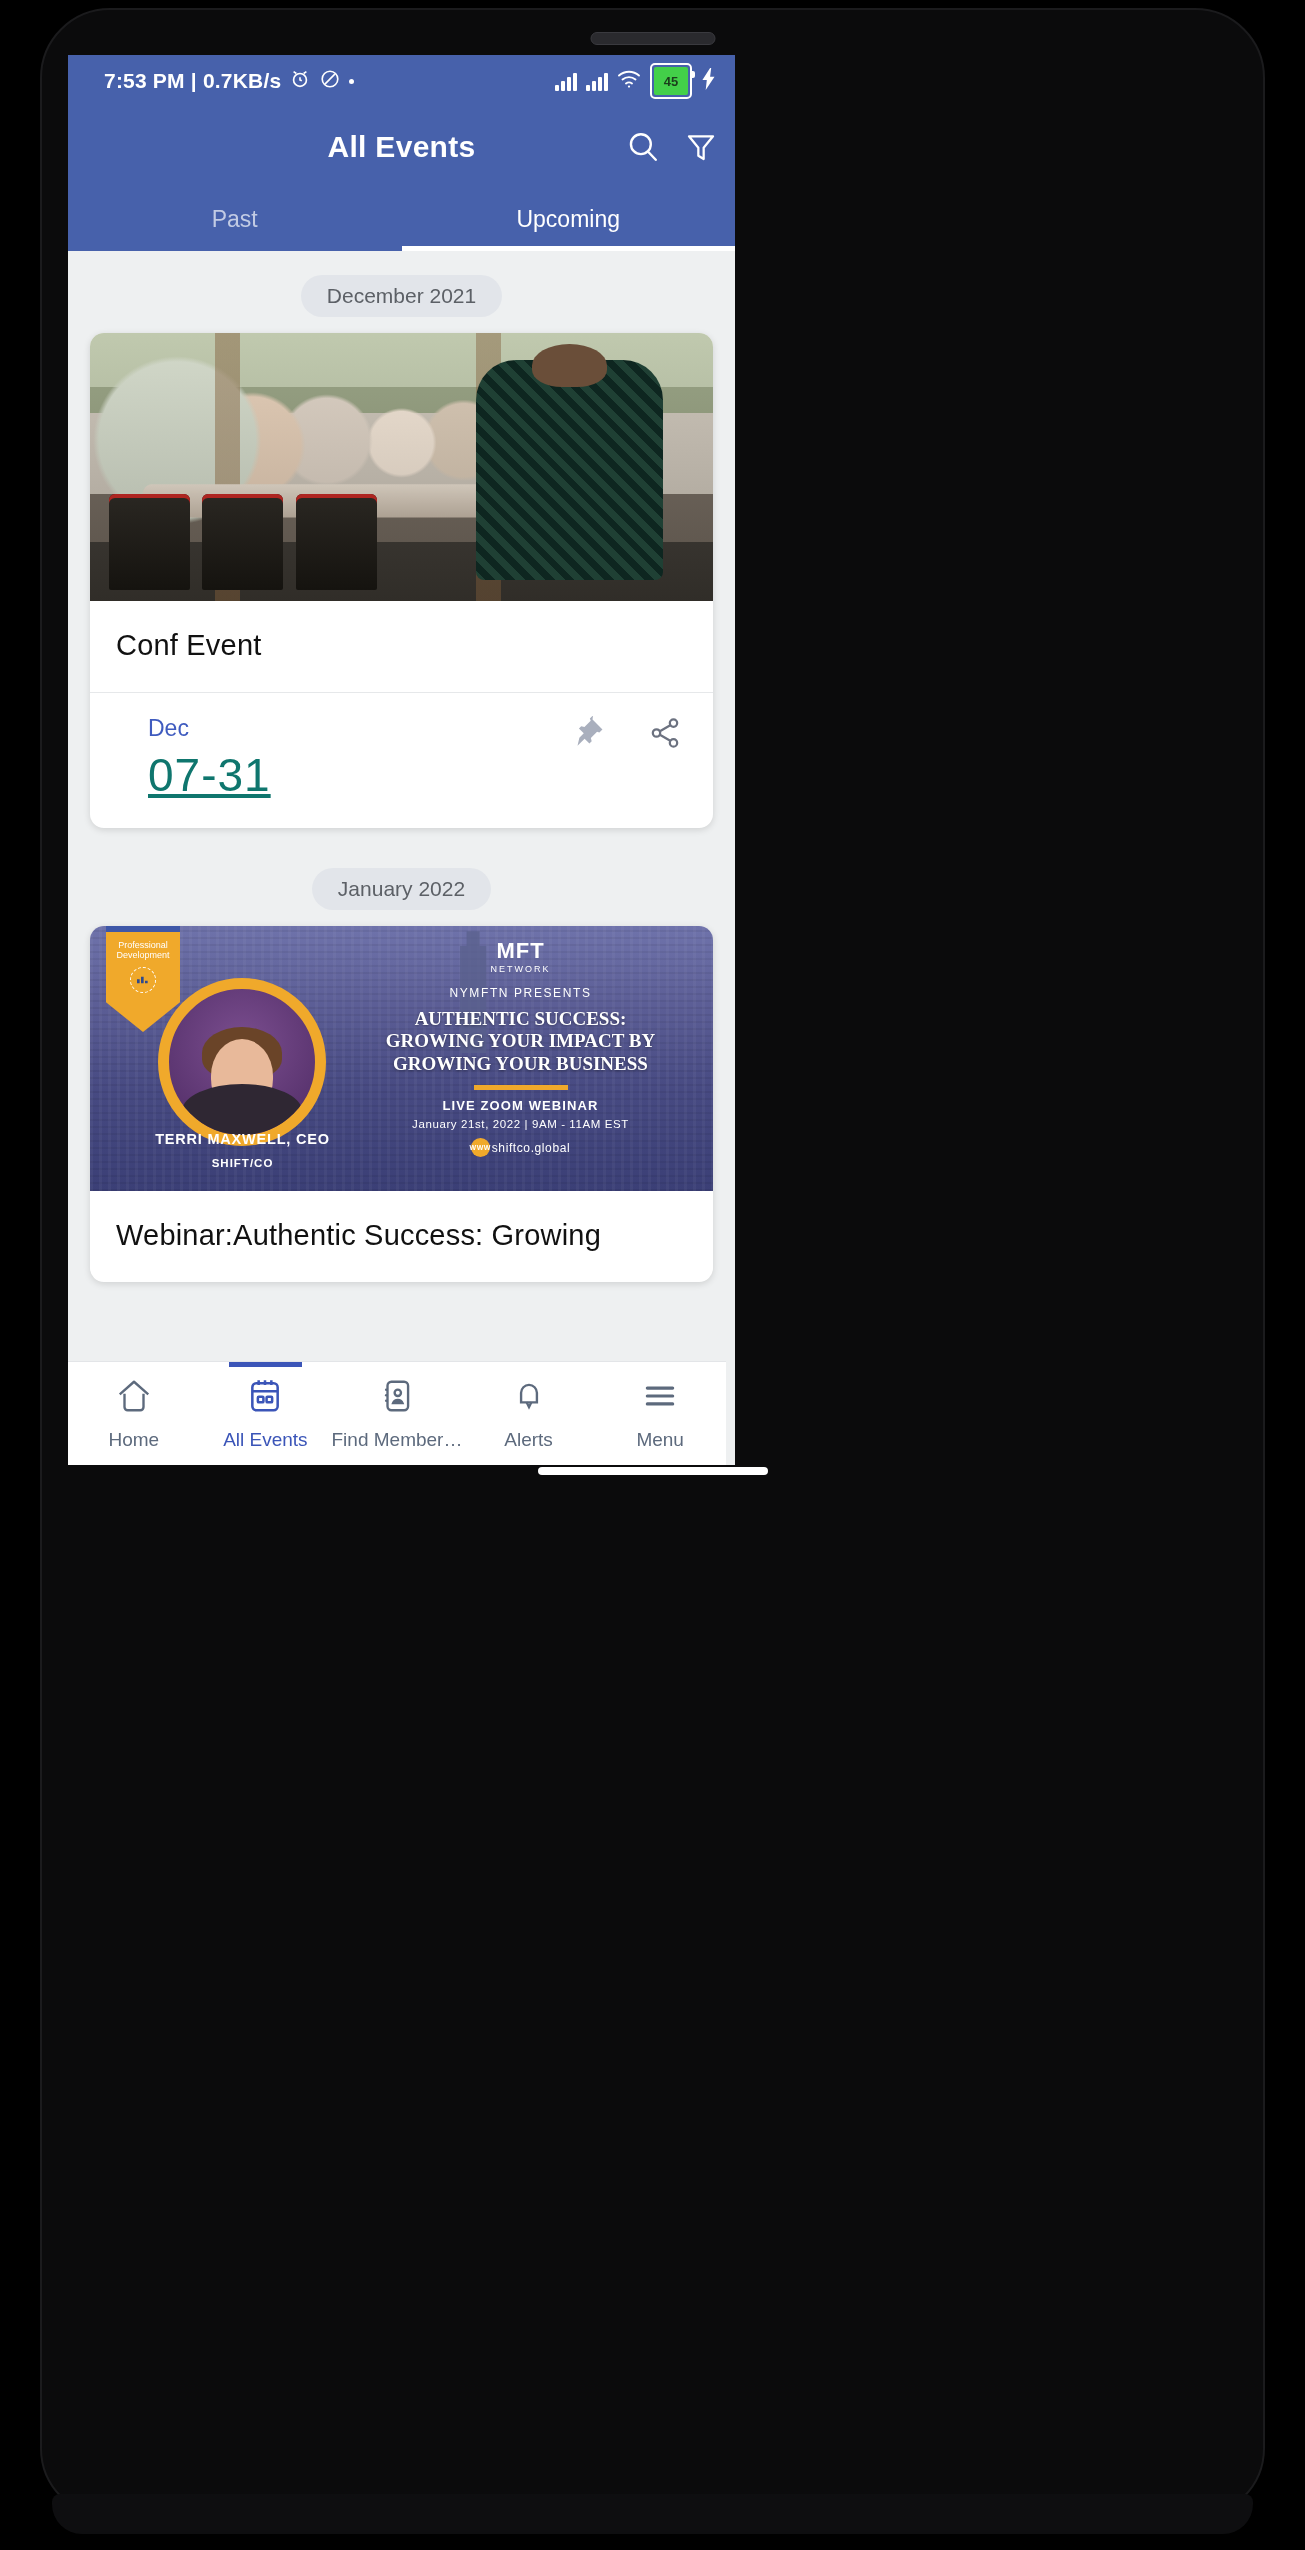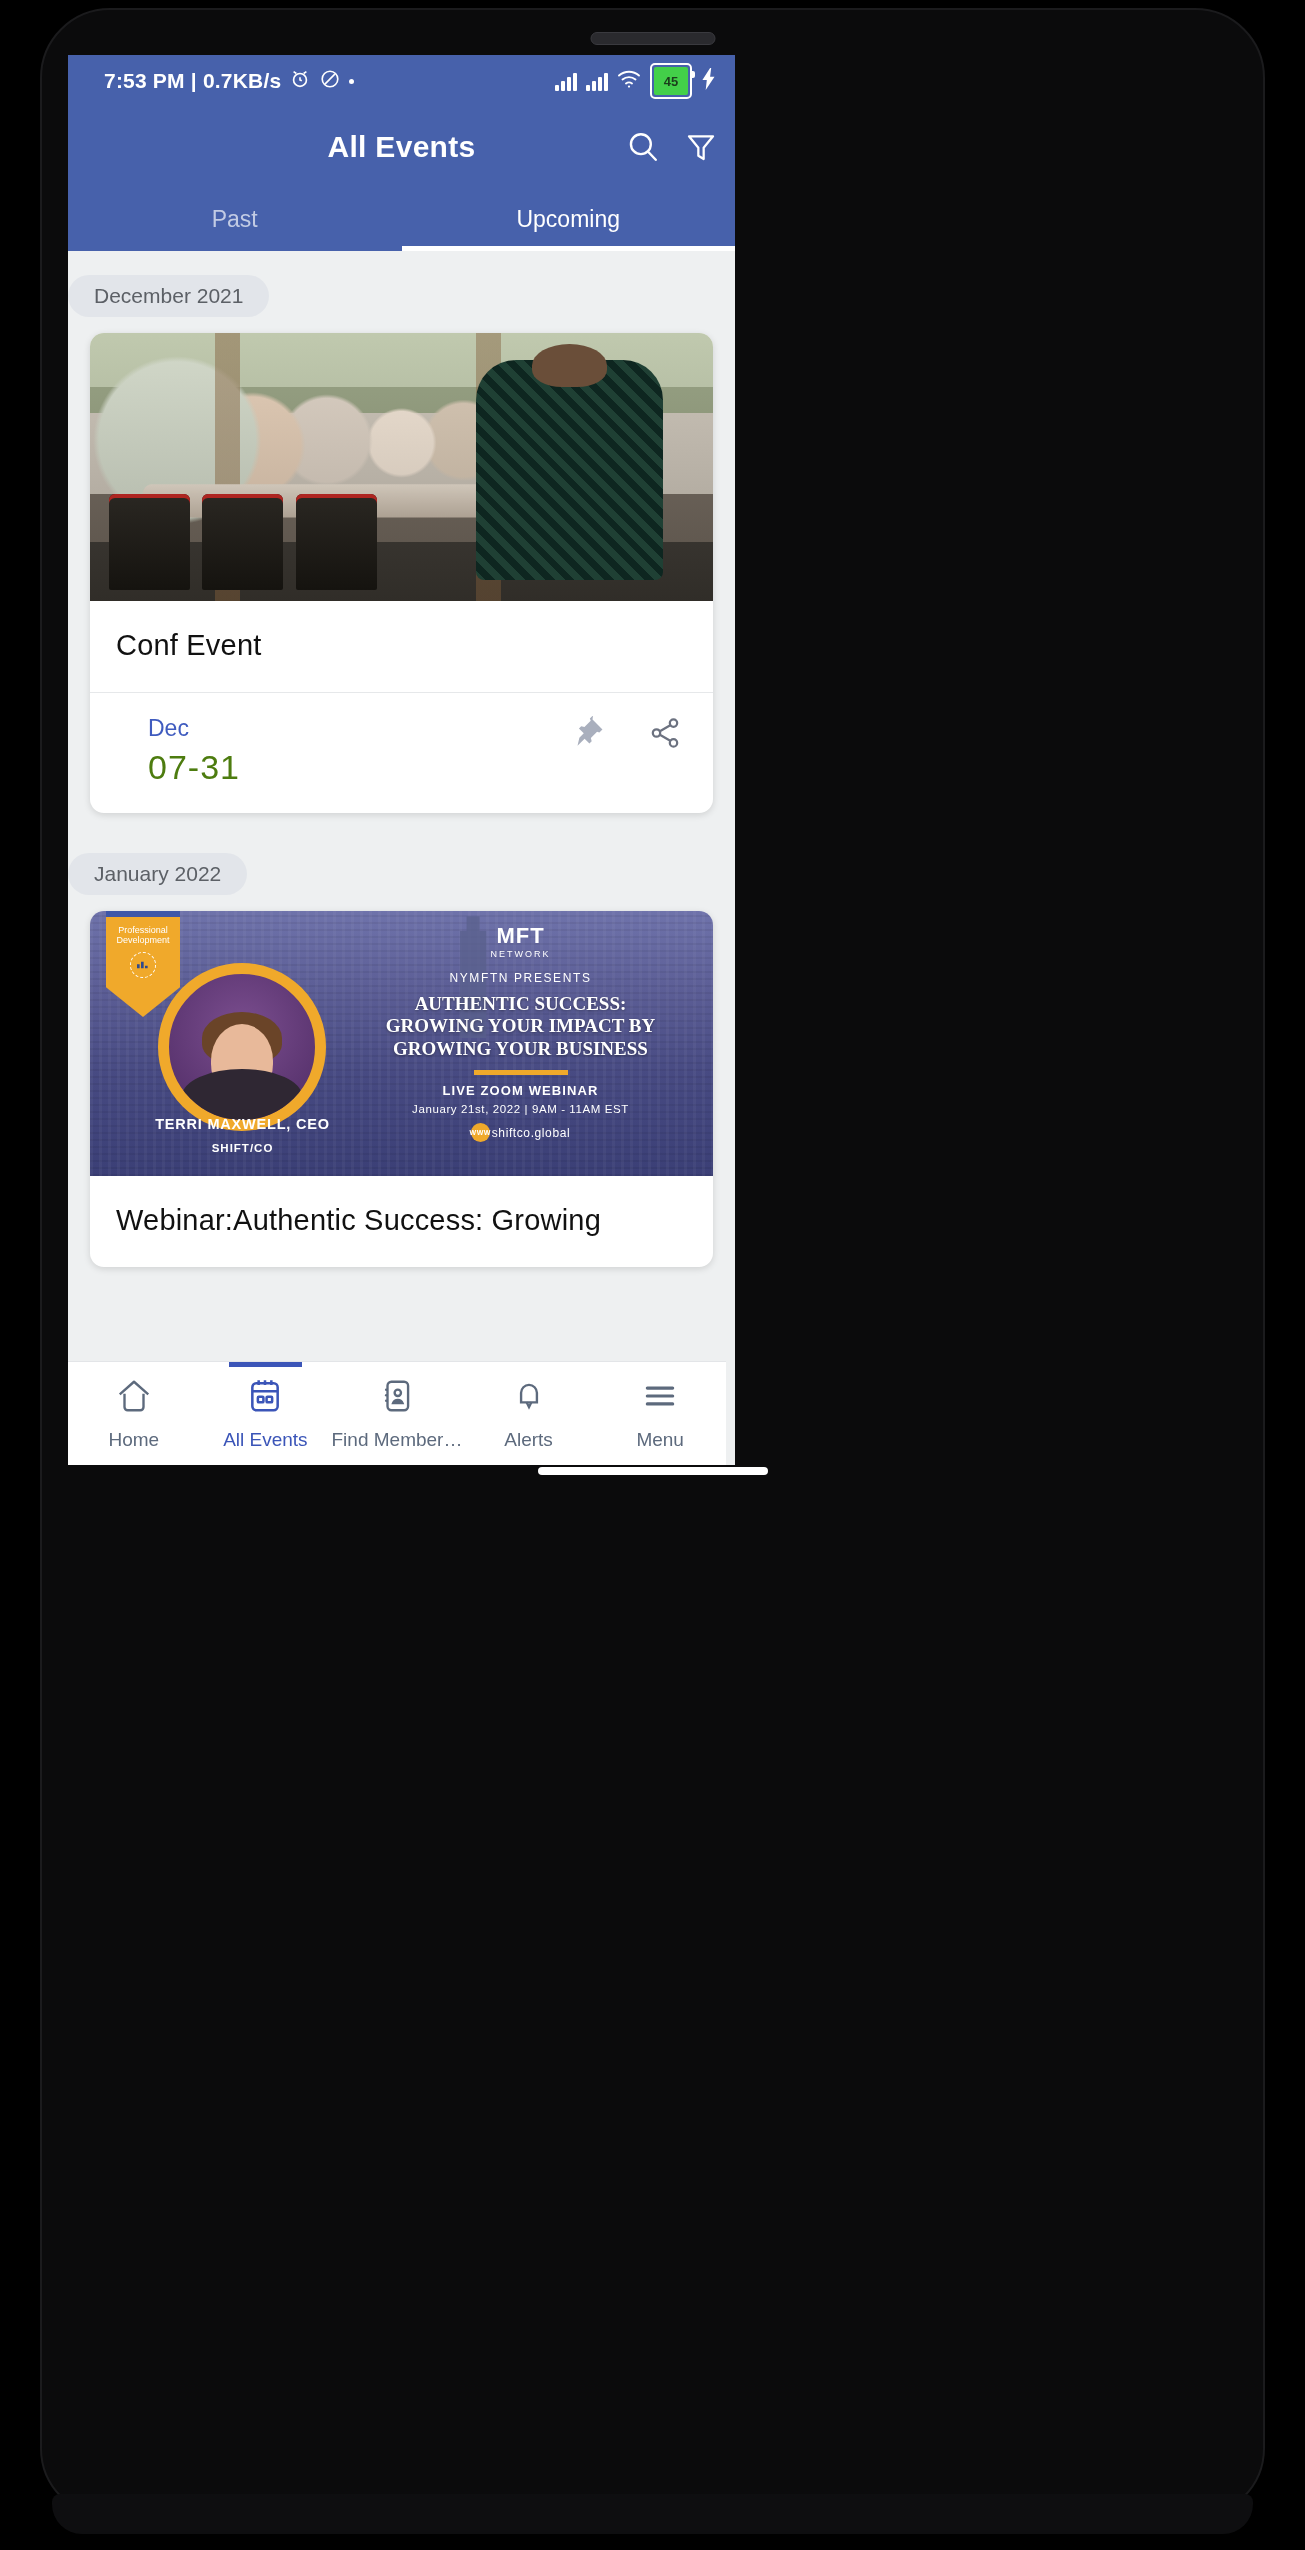--- a/index.html
+++ b/index.html
@@ -86,21 +86,21 @@
   .tab.active { color: #fff; }
   .tab.active::after {
     content: ''; position: absolute; bottom: 0; left: 0; right: 0;
     height: 5px; background: #fff;
   }
   
   .content {
     position: absolute; top: 196px; bottom: 104px; left: 0; right: 0;
     background: #eef0f1; overflow: hidden;
   }
-  .month-chip-wrap { display: flex; justify-content: flex-start; padding: 24px 0 16px; }
+  .month-chip-wrap { display: flex; justify-content: center; padding: 24px 0 16px; }
   .month-chip {
     background: #e2e5ea; color: #5c6066; font-size: 21px;
     padding: 9px 26px; border-radius: 22px;
   }
   .card {
     background: #fff; margin: 0 22px; border-radius: 14px;
     box-shadow: 0 2px 7px rgba(0,0,0,.13);
     overflow: hidden;
   }
   .card-img { height: 268px; width: 100%; position: relative; overflow: hidden; }
@@ -150,21 +150,21 @@
     font-size: 29px; color: #111; padding: 28px 26px 30px;
     letter-spacing: .2px;
   }
   .card-divider { height: 1px; background: #e6e8ea; }
   .card-foot {
     display: flex; align-items: flex-start; justify-content: space-between;
     padding: 22px 30px 26px;
   }
   .date-block { padding-left: 28px; }
   .date-month { color: #3f5bbf; font-size: 23px; margin-bottom: 6px; }
-  .date-range { color: #4d7c0f; font-size: 34px; letter-spacing: 1px; }
+  .date-range { color: #0f766e; font-size: 46px; letter-spacing: 1px; text-decoration: underline; }
   .foot-icons { display: flex; align-items: center; gap: 40px; padding-bottom: 6px; }
   
   .poster { position: relative; height: 265px; width: 100%; overflow: hidden;
     background: linear-gradient(180deg,#6f73ab 0%,#5d5f97 28%,#474a82 62%,#3b3f76 100%); }
   .poster .skyline {
     position:absolute; inset:0; opacity:.55;
     background:
       linear-gradient(180deg, transparent 0 38%, rgba(40,46,90,.0) 38%),
       repeating-linear-gradient(90deg, rgba(255,255,255,.07) 0 3px, transparent 3px 9px),
       repeating-linear-gradient(0deg, rgba(0,0,0,.10) 0 2px, transparent 2px 7px);

